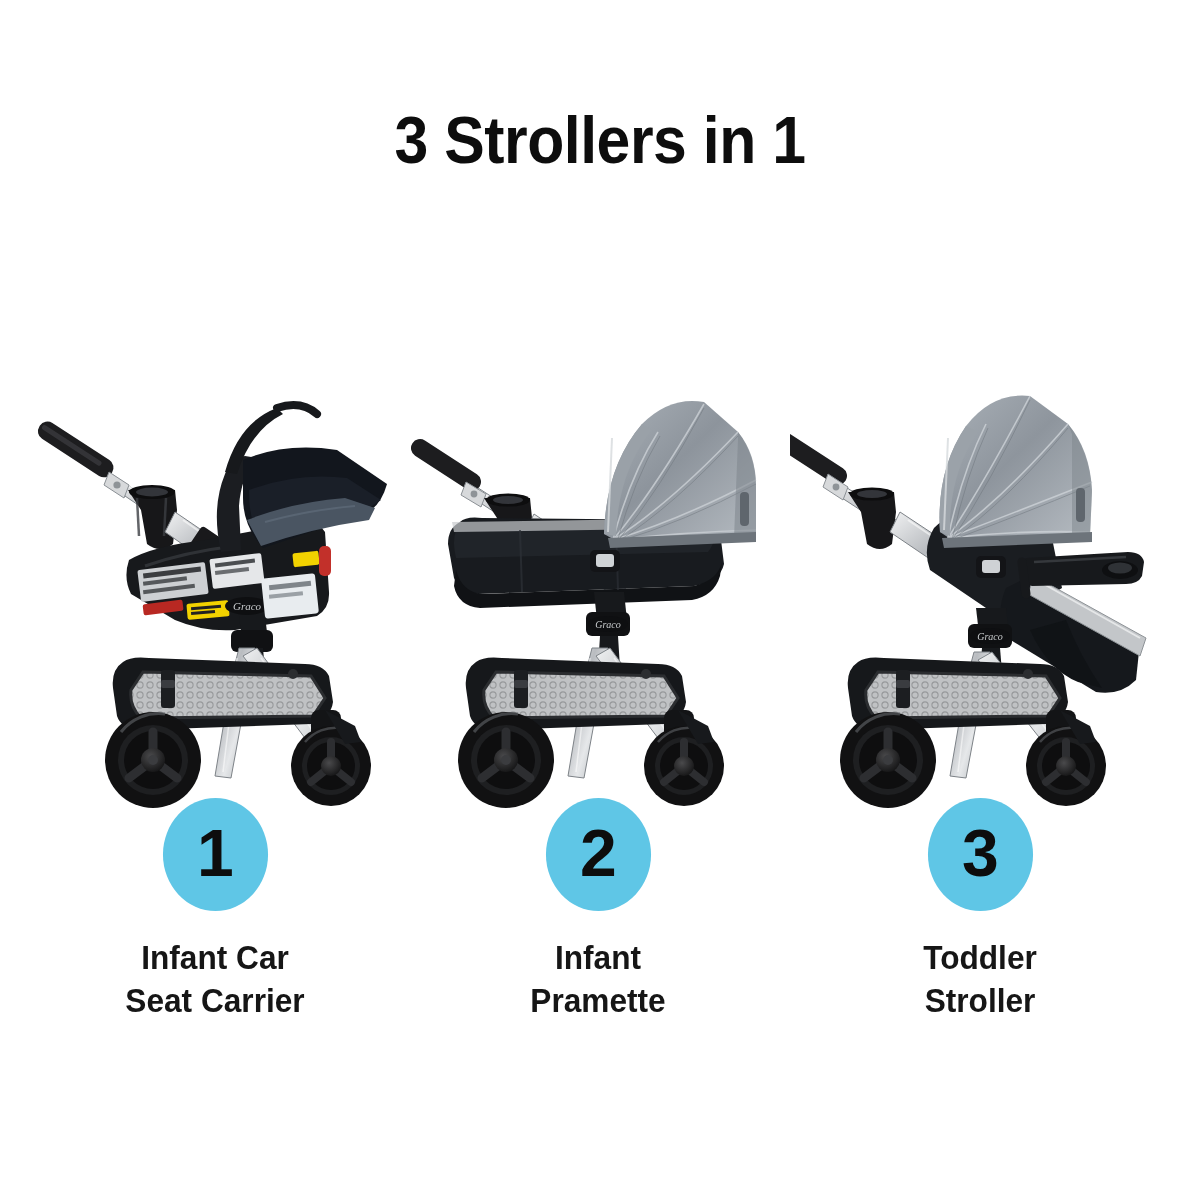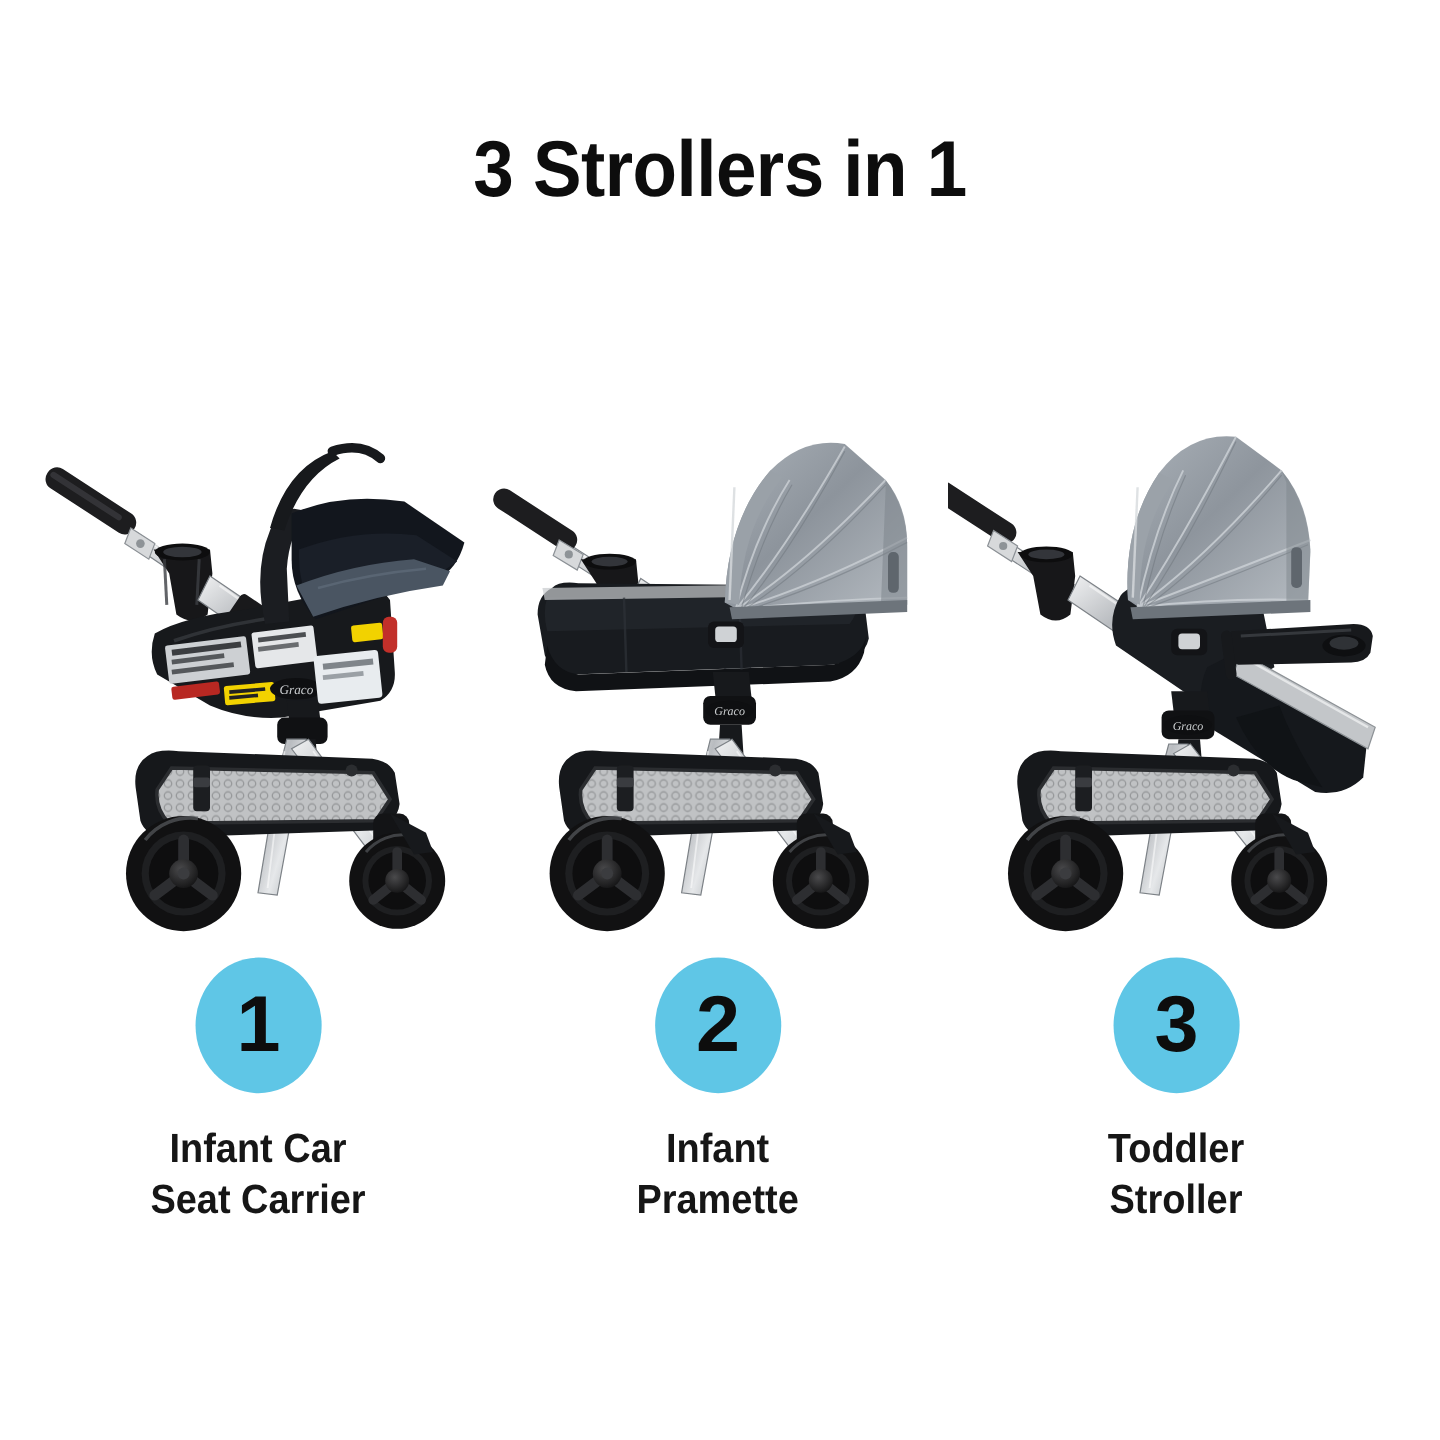--- a/index.html
+++ b/index.html
@@ -30,21 +30,21 @@
     font-weight: 700;
     letter-spacing: -0.5px;
     color: #0d0d0d;
     font-family: "Liberation Sans", sans-serif;
     transform: scaleX(0.92);
     transform-origin: center top;
     line-height: 1.1;
   }
   .products {
     position: absolute;
-    top: 348px;
+    top: 380px;
     left: 0;
     width: 1200px;
     height: 430px;
   }
   .product-cell {
     position: absolute;
     top: 0;
     width: 380px;
     height: 430px;
   }

